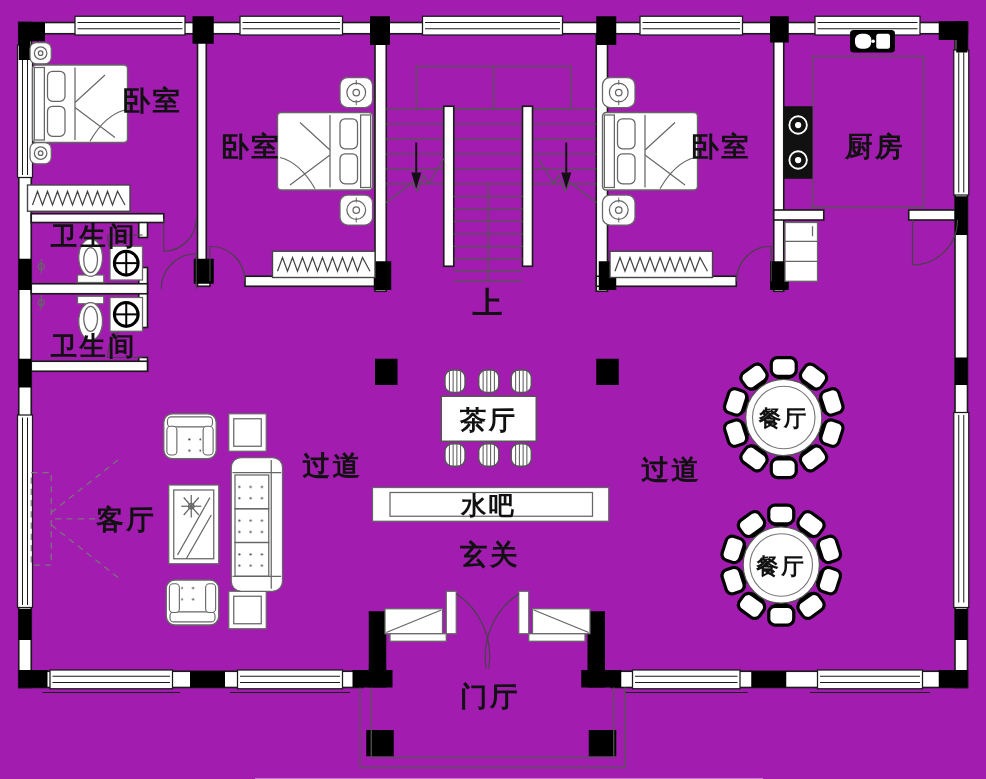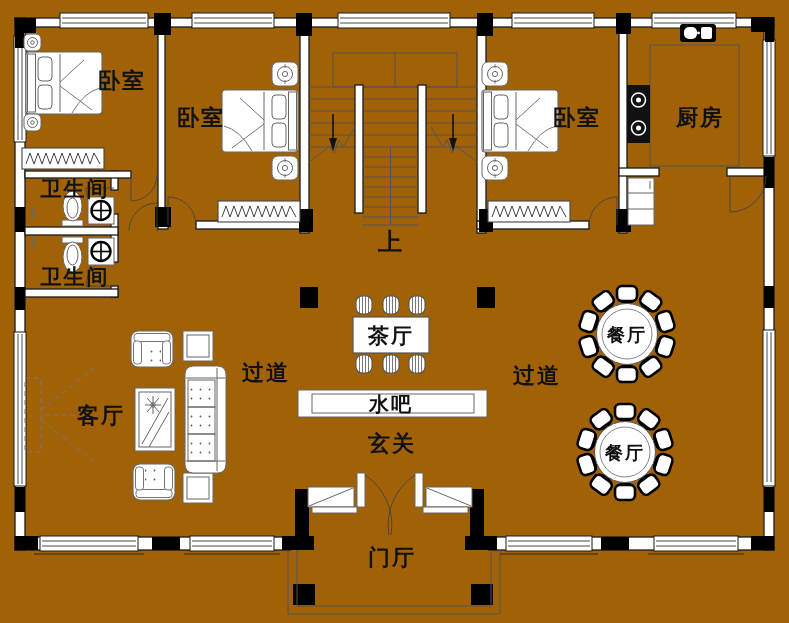--- a/index.html
+++ b/index.html
@@ -1,16 +1,16 @@
 <!DOCTYPE html>
 <html><head>
 <meta charset="utf-8">
 <style>
   html,body{margin:0;padding:0;background:#ffffff;}
-  .stage{width:789px;height:623px;position:relative;background:#a16207;overflow:hidden;}
+  .stage{width:789px;height:623px;position:relative;background:#a21caf;overflow:hidden;}
   svg{display:block;}
   .lbl{font-family:"Liberation Sans","DejaVu Sans",sans-serif;font-weight:600;fill:#111;letter-spacing:2px;}
   .wall{fill:#ffffff;stroke:#1a1a1a;stroke-width:1.3;}
   .col{fill:#000000;stroke:none;}
   .win{fill:#ffffff;stroke:#1a1a1a;stroke-width:1;}
   .thin{stroke:#555;stroke-width:1;fill:none;}
   .fur{stroke:#666;stroke-width:1;fill:#ffffff;}
   .furn{stroke:#666;stroke-width:1;fill:none;}
   .door{stroke:#444;stroke-width:0.9;fill:none;}
   .dash{stroke:#777;stroke-width:1;fill:none;stroke-dasharray:5 4;}

